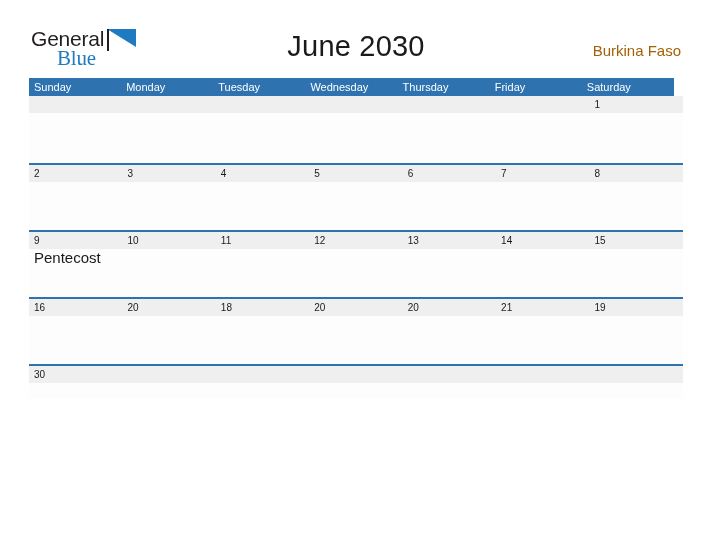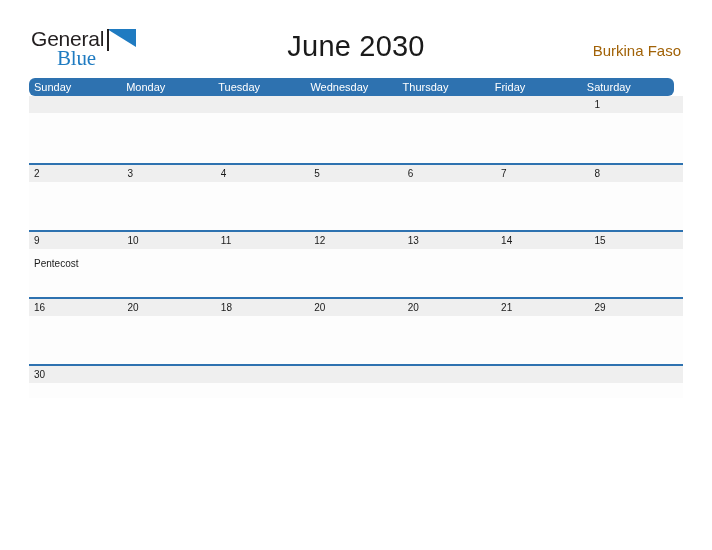--- a/index.html
+++ b/index.html
@@ -95,21 +95,20 @@
     left: 29px;
     top: 78px;
     width: 654px;
   }
 
   .weekday-row {
     display: flex;
     width: 645px;
     height: 18px;
     background: #2e72b0;
-    border-radius: 6px;
   }
   .weekday-cell {
     width: 93.43px;
     height: 18px;
     line-height: 18px;
     color: #ffffff;
     font-size: 11px;
     padding-left: 5px;
     box-sizing: border-box;
     font-family: "Liberation Sans", sans-serif;
@@ -151,23 +150,23 @@
 
   .event-band {
     display: flex;
     width: 654px;
     height: 48px;
     background: #fdfdfd;
   }
   .day-cell-event {
     width: 93.43px;
     padding-left: 5px;
-    padding-top: 9px;
+    padding-top: 3px;
     box-sizing: border-box;
-    font-size: 10px;
+    font-size: 15px;
     color: #1a1a1a;
     line-height: 12px;
     font-family: "Liberation Sans", sans-serif;
   }
 </style>
 </head>
 <body>
 
 <div class="page">
 
@@ -266,21 +265,21 @@
     </div>
 
     <div class="week-row">
       <div class="day-band">
         <div class="day-cell-num">16</div>
         <div class="day-cell-num">20</div>
         <div class="day-cell-num">18</div>
         <div class="day-cell-num">20</div>
         <div class="day-cell-num">20</div>
         <div class="day-cell-num">21</div>
-        <div class="day-cell-num">29</div>
+        <div class="day-cell-num">19</div>
       </div>
       <div class="event-band">
         <div class="day-cell-event"></div>
         <div class="day-cell-event"></div>
         <div class="day-cell-event"></div>
         <div class="day-cell-event"></div>
         <div class="day-cell-event"></div>
         <div class="day-cell-event"></div>
         <div class="day-cell-event"></div>
       </div>

